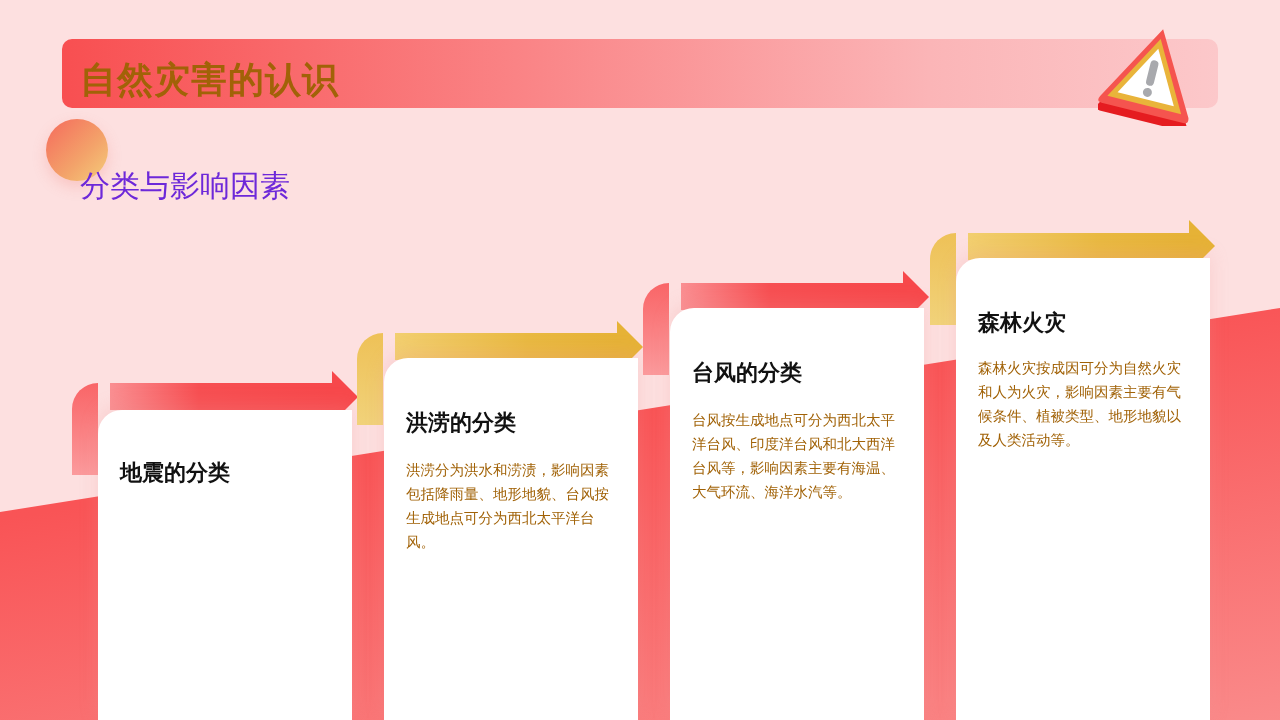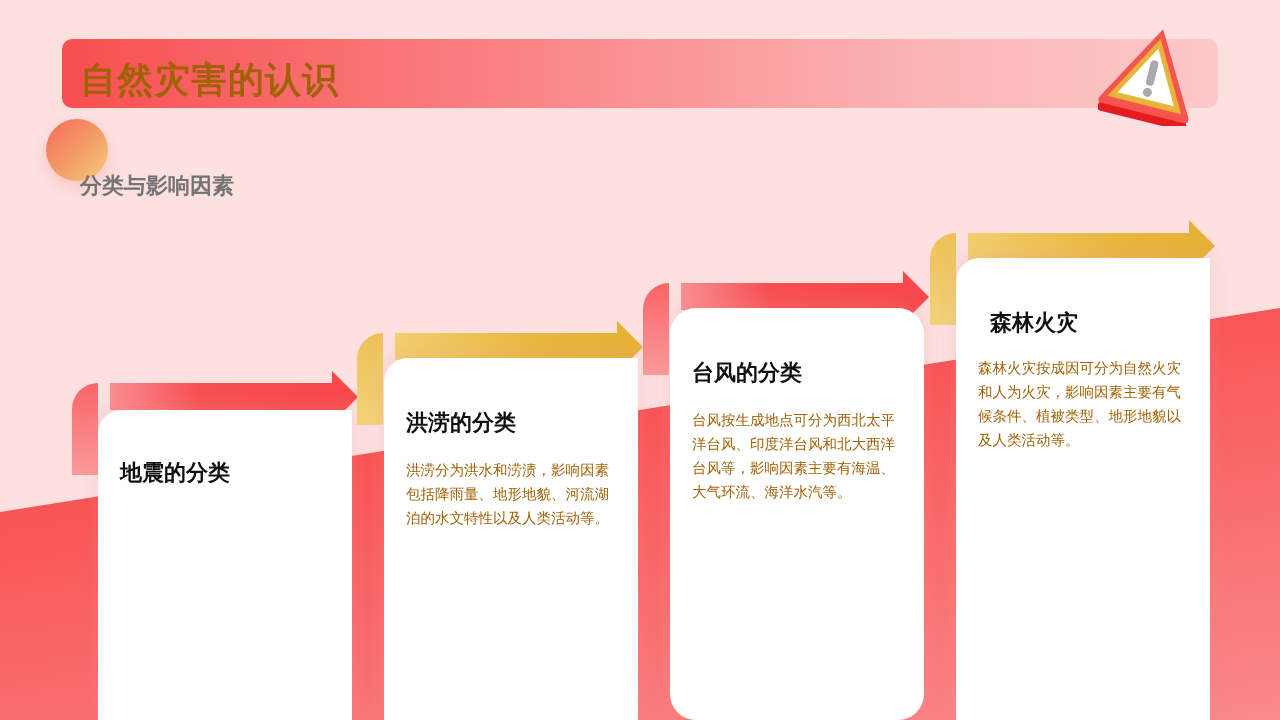--- a/index.html
+++ b/index.html
@@ -24,21 +24,21 @@
   }
   .warning {
     position:absolute; left:1098px; top:22px; width:108px; height:104px;
   }
   .orb {
     position:absolute; left:46px; top:119px; width:62px; height:62px; border-radius:50%;
     background:linear-gradient(135deg,#f56a5c 0%,#f3a36a 60%,#f5cd7a 100%);
     box-shadow:0 6px 14px rgba(240,120,110,0.25);
   }
   .subtitle {
-    position:absolute; left:80px; top:166px; font-size:22px; font-weight:bold; color:#737373;
+    position:absolute; left:80px; top:166px; font-size:30px; font-weight:normal; color:#6d28d9;
     line-height:40px;
   }
   .step { position:absolute; }
   .step .vbar {
     position:absolute; width:26px; border-top-left-radius:44px;
   }
   .step .hbar { position:absolute; height:27px; }
   .step .head {
     position:absolute; width:0; height:0;
     border-top:26px solid transparent; border-bottom:26px solid transparent;
@@ -92,35 +92,35 @@
     <h3 style="top:48px;">地震的分类</h3>
   </div>
 </div>
 
 <div class="step gold">
   <div class="vbar" style="left:357px; top:333px; height:92px;"></div>
   <div class="hbar" style="left:395px; top:333px; width:222px;"></div>
   <div class="head" style="left:617px; top:321px;"></div>
   <div class="card" style="left:384px; top:358px; width:254px; height:362px;">
     <h3 style="top:50px;">洪涝的分类</h3>
-    <p style="top:100px;">洪涝分为洪水和涝渍，影响因素包括降雨量、地形地貌、河流湖泊的水文特性以及人类活动等。</p>
+    <p style="top:100px;">洪涝分为洪水和涝渍，影响因素包括降雨量、地形地貌、台风按生成地点可分为西北太平洋台风。</p>
   </div>
 </div>
 
 <div class="step red">
   <div class="vbar" style="left:643px; top:283px; height:92px;"></div>
   <div class="hbar" style="left:681px; top:283px; width:222px;"></div>
   <div class="head" style="left:903px; top:271px;"></div>
-  <div class="card" style="left:670px; top:308px; width:254px; height:412px;border-radius:26px;">
+  <div class="card" style="left:670px; top:308px; width:254px; height:412px;">
     <h3 style="top:50px;">台风的分类</h3>
     <p style="top:100px;">台风按生成地点可分为西北太平洋台风、印度洋台风和北大西洋台风等，影响因素主要有海温、大气环流、海洋水汽等。</p>
   </div>
 </div>
 
 <div class="step gold">
   <div class="vbar" style="left:930px; top:233px; height:92px;"></div>
   <div class="hbar" style="left:968px; top:233px; width:222px;"></div>
   <div class="head" style="left:1189px; top:220px;"></div>
   <div class="card" style="left:956px; top:258px; width:254px; height:462px;">
-    <h3 style="top:50px;margin-left:12px;">森林火灾</h3>
+    <h3 style="top:50px;">森林火灾</h3>
     <p style="top:98px;">森林火灾按成因可分为自然火灾和人为火灾，影响因素主要有气候条件、植被类型、地形地貌以及人类活动等。</p>
   </div>
 </div>
 
 </body></html>

